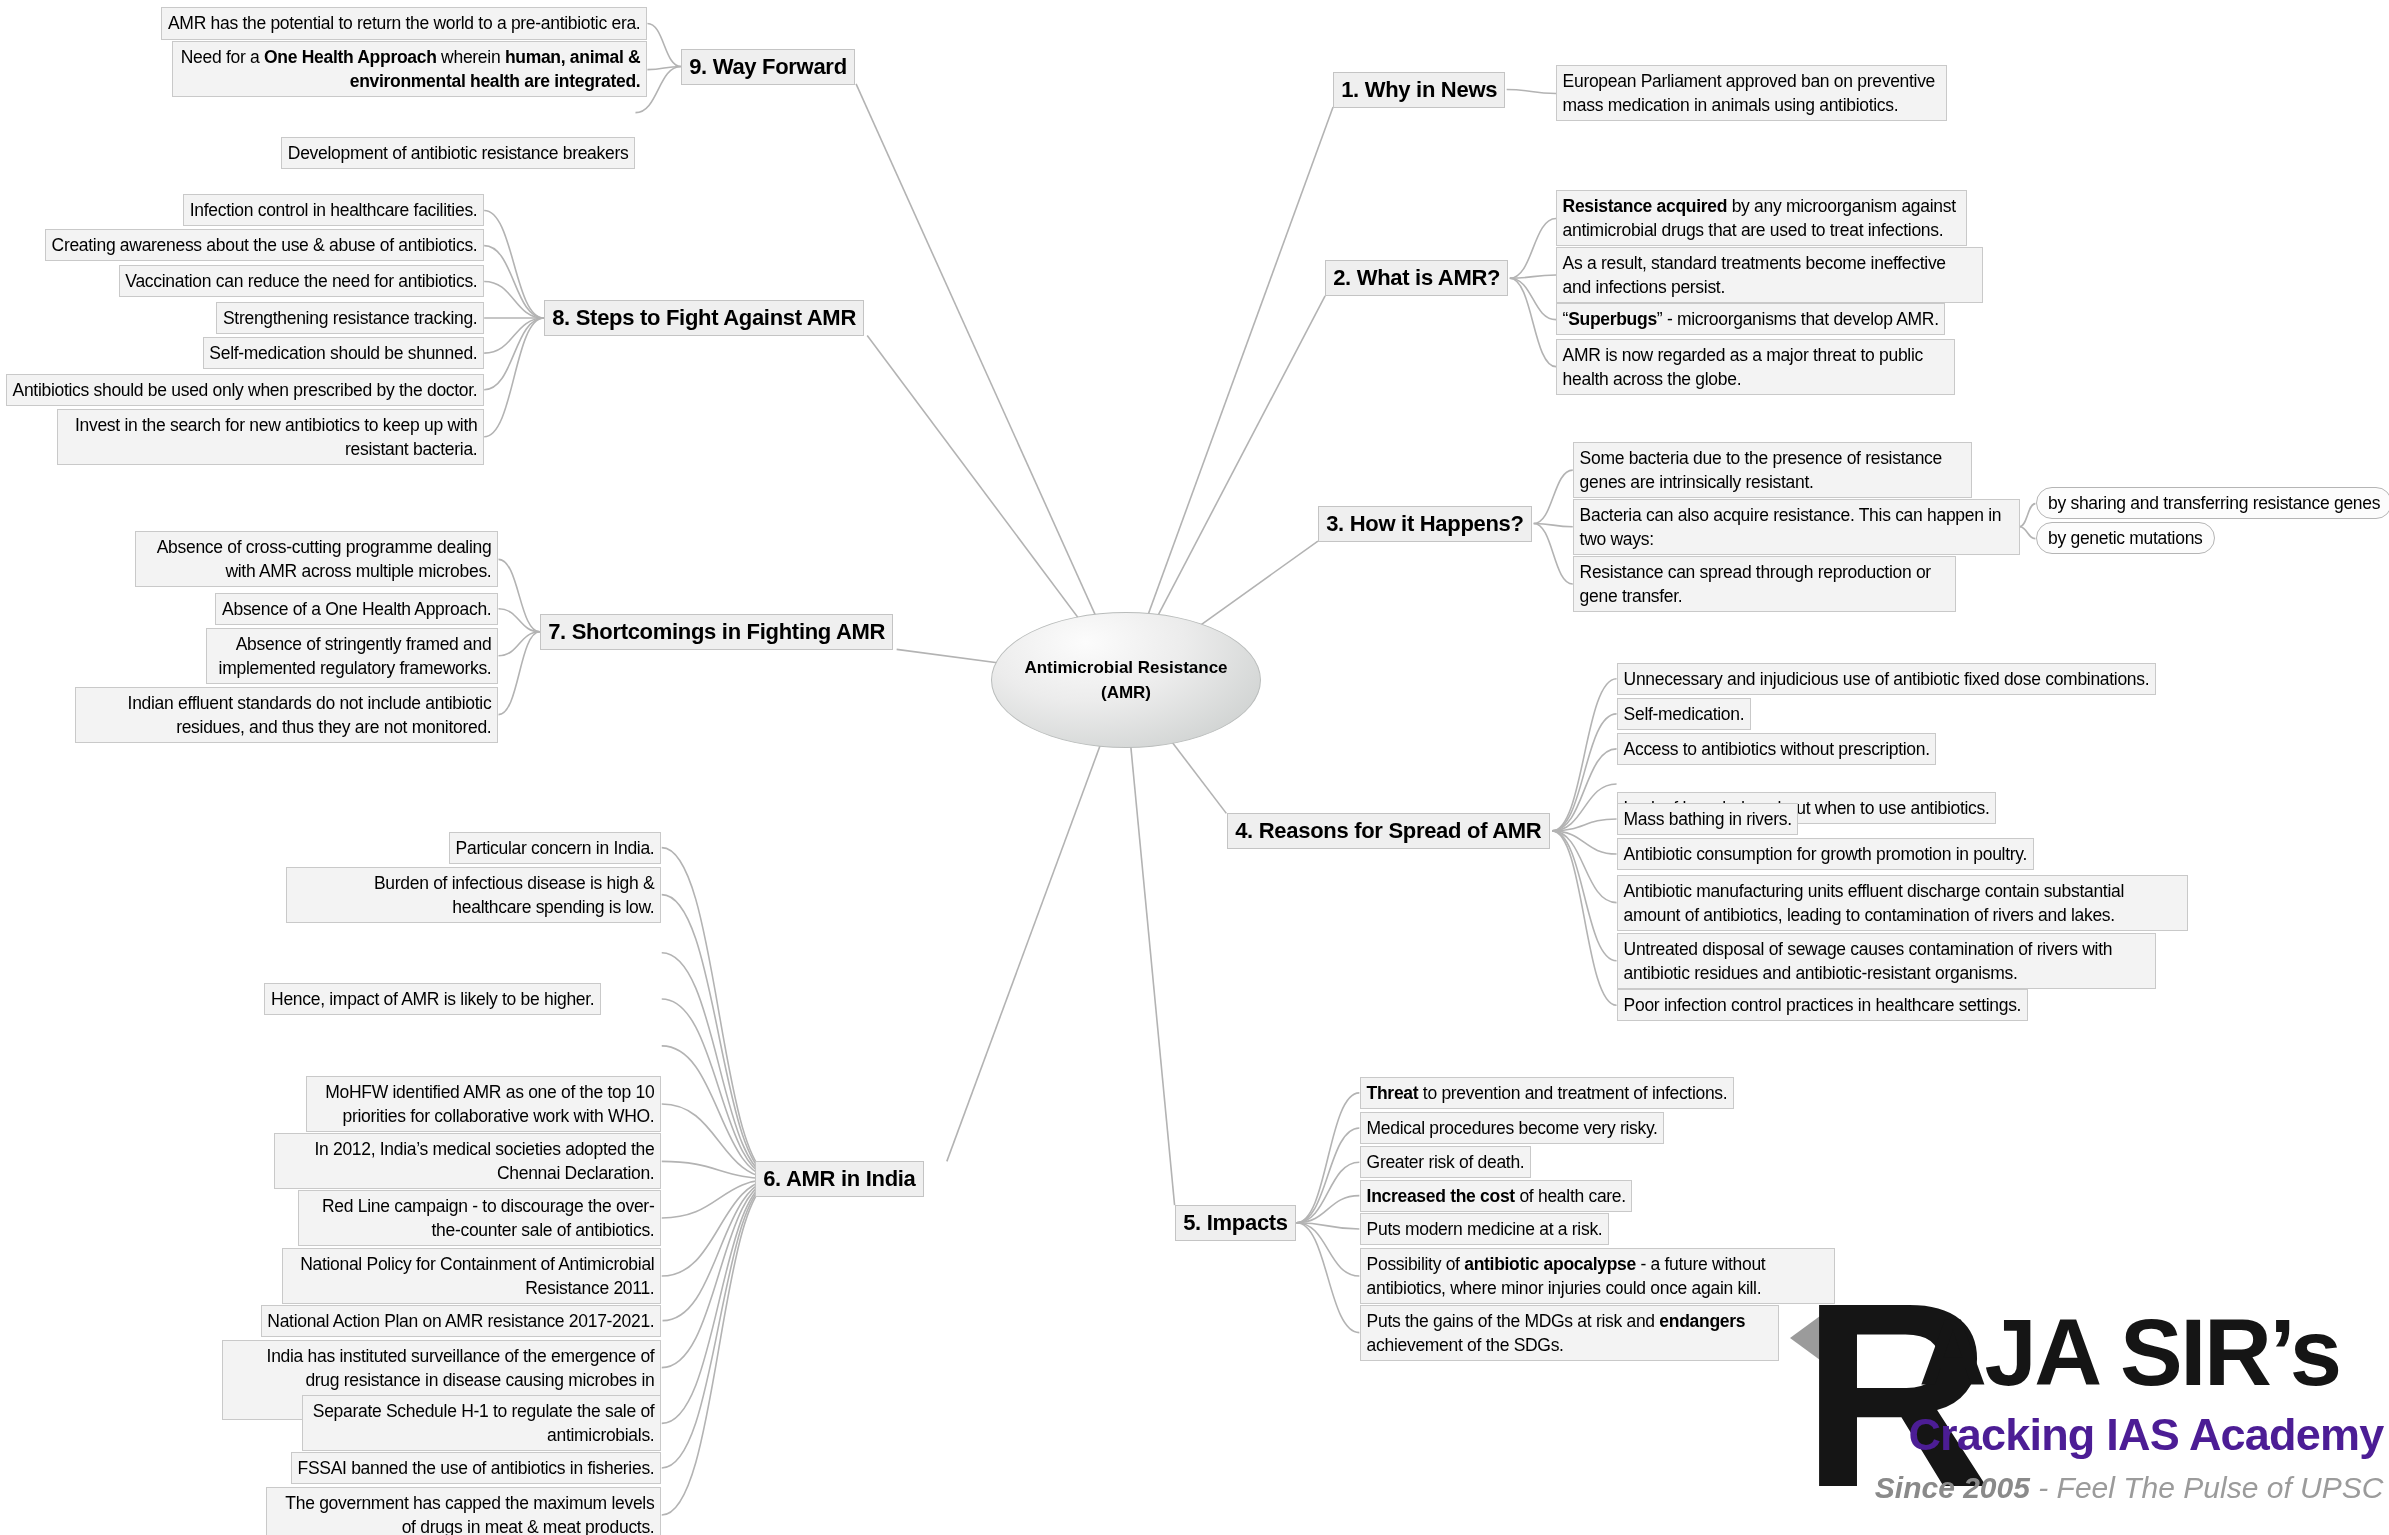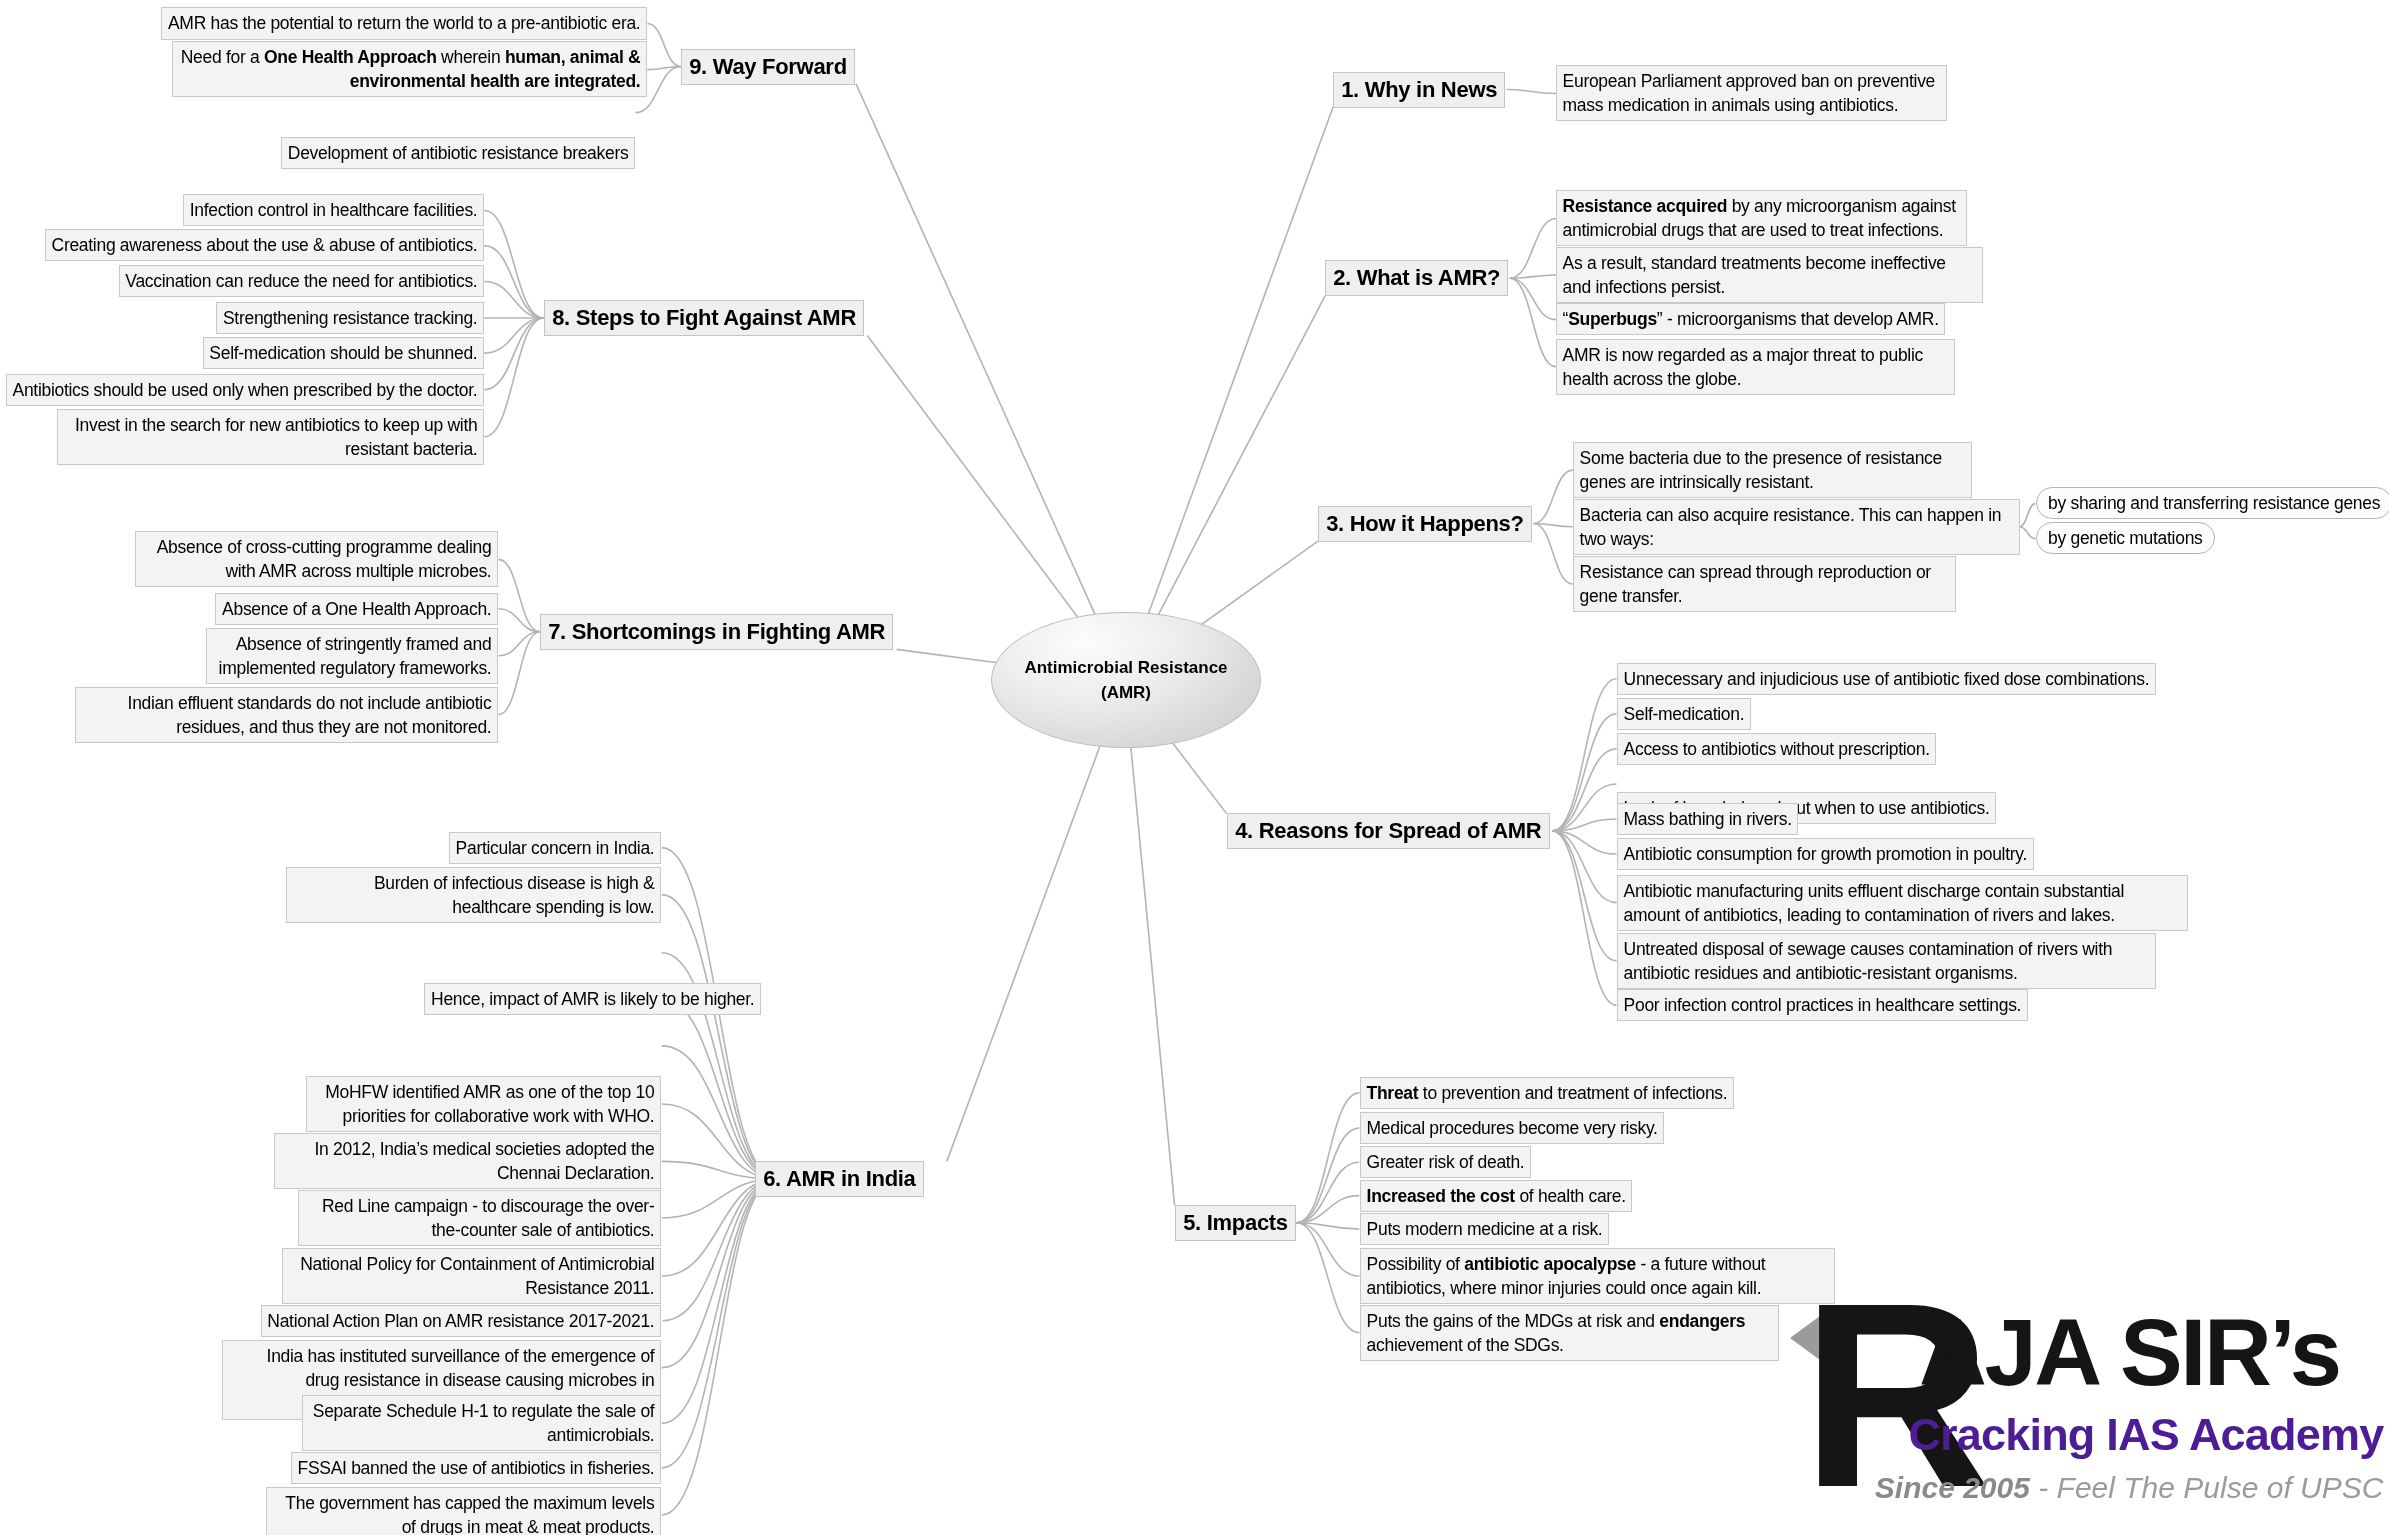--- a/index.html
+++ b/index.html
@@ -146,21 +146,21 @@
   <div class="leaf nw" style="left:1360px;top:1112px;">Medical procedures become very risky.</div>
   <div class="leaf nw" style="left:1360px;top:1146px;">Greater risk of death.</div>
   <div class="leaf nw" style="left:1360px;top:1180px;"><span class="b">Increased the cost</span><span> of health care.</span></div>
   <div class="leaf nw" style="left:1360px;top:1213px;">Puts modern medicine at a risk.</div>
   <div class="leaf" style="left:1360px;top:1248px;width:462px;"><span>Possibility of </span><span class="b">antibiotic apocalypse</span><span> - a future without antibiotics, where minor injuries could once again kill.</span></div>
   <div class="leaf" style="left:1360px;top:1305px;width:406px;"><span>Puts the gains of the MDGs at risk and </span><span class="b">endangers</span><span> achievement of the SDGs.</span></div>
 
   <div class="blabel" style="left:755px;top:1161px;">6. AMR in India</div>
   <div class="leaf ra nw" style="right:1728px;top:832px;">Particular concern in India.</div>
   <div class="leaf ra" style="right:1728px;top:867px;width:362px;">Burden of infectious disease is high &amp; healthcare spending is low.</div>
-  <div class="leaf ra nw" style="right:1628px;top:983px;">Hence, impact of AMR is likely to be higher.</div>
+  <div class="leaf ra nw" style="right:1788px;top:983px;">Hence, impact of AMR is likely to be higher.</div>
   <div class="leaf ra" style="right:1728px;top:1076px;width:342px;">MoHFW identified AMR as one of the top 10 priorities for collaborative work with WHO.</div>
   <div class="leaf ra" style="right:1728px;top:1133px;width:374px;">In 2012, India’s medical societies adopted the Chennai Declaration.</div>
   <div class="leaf ra" style="right:1728px;top:1190px;width:350px;">Red Line campaign - to discourage the over-the-counter sale of antibiotics.</div>
   <div class="leaf ra" style="right:1728px;top:1248px;width:366px;">National Policy for Containment of Antimicrobial Resistance 2011.</div>
   <div class="leaf ra nw" style="right:1728px;top:1305px;">National Action Plan on AMR resistance 2017-2021.</div>
   <div class="leaf ra" style="right:1728px;top:1340px;width:426px;">India has instituted surveillance of the emergence of drug resistance in disease causing microbes in programmes.</div>
   <div class="leaf ra" style="right:1728px;top:1395px;width:346px;">Separate Schedule H-1 to regulate the sale of antimicrobials.</div>
   <div class="leaf ra nw" style="right:1728px;top:1452px;margin-left:9px;">FSSAI banned the use of antibiotics in fisheries.</div>
   <div class="leaf ra" style="right:1728px;top:1487px;width:382px;">The government has capped the maximum levels of drugs in meat &amp; meat products.</div>
 

